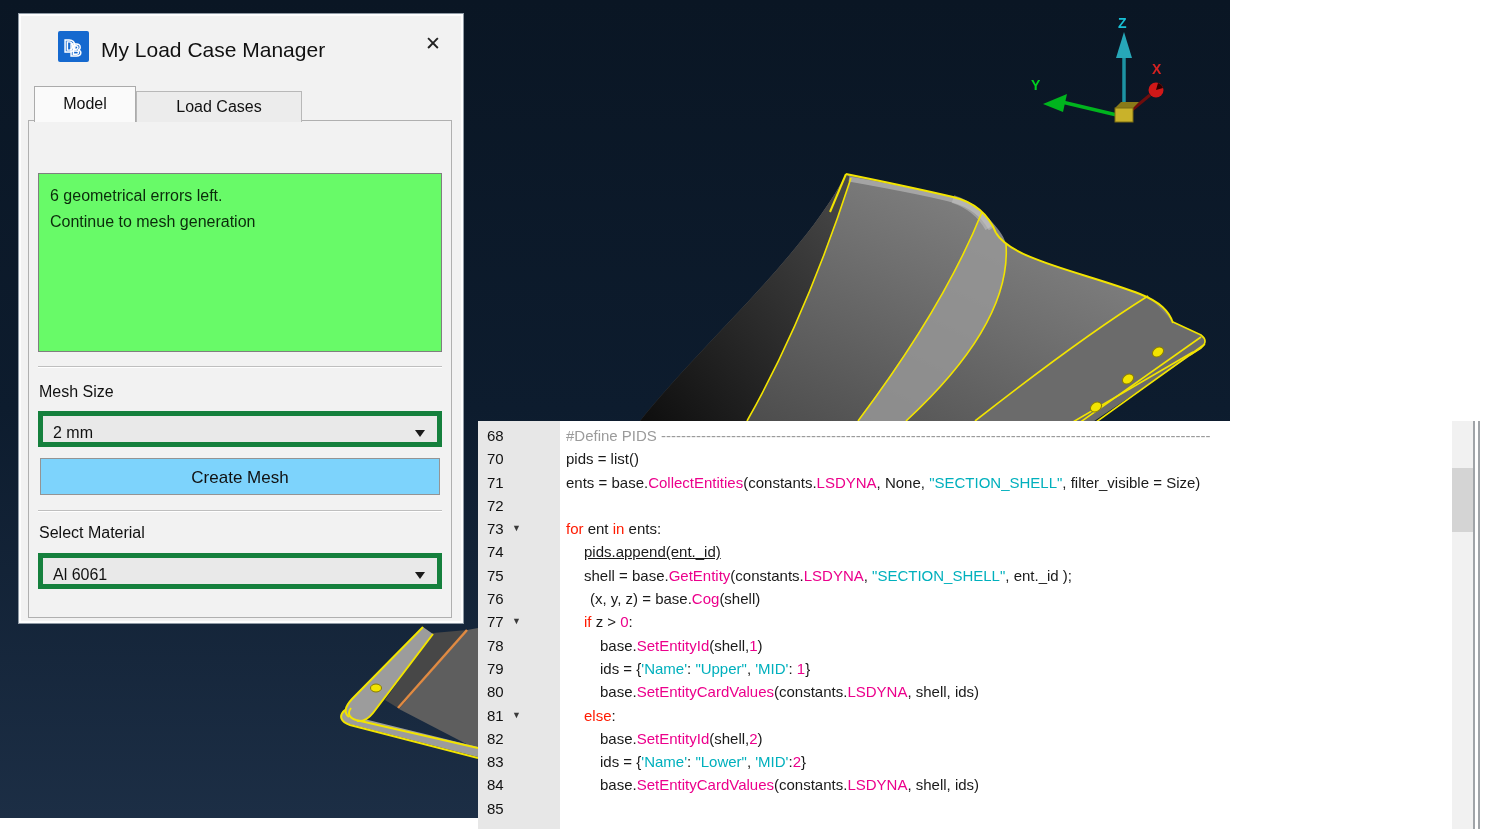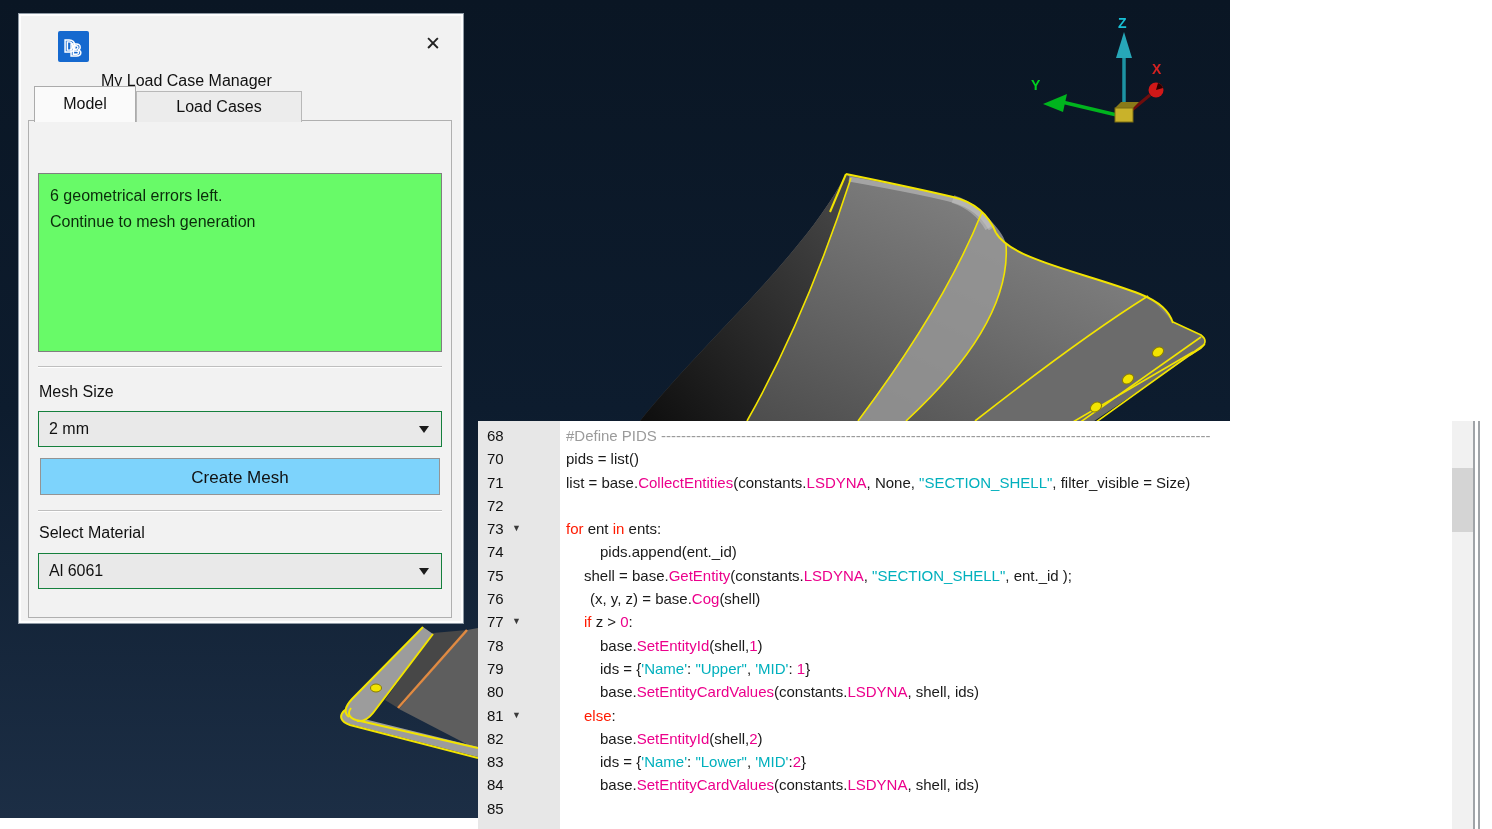--- a/index.html
+++ b/index.html
@@ -7,42 +7,42 @@
   .stage{position:relative;width:1492px;height:829px;background:#fff;}
 
   
   #viewport-svg{position:absolute;left:0;top:0;z-index:1;}
 
   
   .dialog{position:absolute;left:18px;top:13px;width:444px;height:609px;z-index:5;
     background:#f2f2f2;border:1px solid #8f9aa5;box-shadow:inset 0 0 0 2px #fdfdfd;}
   .titlebar{position:absolute;left:0;top:0;width:100%;height:62px;}
   .app-icon{position:absolute;left:39px;top:17px;width:31px;height:31px;}
-  .title-text{position:absolute;left:82px;top:24px;font-size:16px;color:#111;margin-top:34px;}
+  .title-text{position:absolute;left:82px;top:24px;font-size:21px;color:#111;}
   .close-btn{position:absolute;right:17px;top:17px;width:26px;height:26px;font-size:19px;
     color:#222;text-align:center;line-height:26px;cursor:default;}
   .tabs{position:absolute;left:15px;top:72px;height:35px;}
   .tab{position:absolute;box-sizing:border-box;text-align:center;font-size:16px;color:#111;}
   .tab.active{left:0;top:0;width:102px;height:36px;background:#fafafa;
     border:1px solid #ababab;border-bottom:none;line-height:34px;z-index:2;}
   .tab.inactive{left:102px;top:5px;width:166px;height:31px;background:#ececec;
     border:1px solid #b8b8b8;border-bottom:none;line-height:29px;z-index:1;}
   .tab-frame{position:absolute;left:9px;top:106px;width:424px;height:498px;
     background:#f2f2f2;border:1px solid #b0b0b0;box-sizing:border-box;}
   .geom-btn{position:absolute;left:9px;top:8px;width:404px;height:31px;background:#e1ecfa;
     border:1px solid #3f84cf;outline:1px dotted #444;outline-offset:-4px;font-size:16px;
     color:#10233d;text-align:center;line-height:29px;box-sizing:border-box;}
   .status-box{position:absolute;left:9px;top:52px;width:404px;height:179px;
     border:1px solid #7f7f7f;box-sizing:border-box;padding:9px 11px;font-size:16px;
     color:#0b2b0b;line-height:26px;}
   .sep{position:absolute;left:9px;width:404px;height:0;border-top:1px solid #bfbfbf;
     border-bottom:1px solid #ffffff;}
   .fld-label{position:absolute;left:10px;font-size:16px;color:#111;}
   .dropdown{position:absolute;left:9px;width:404px;height:36px;background:#e9e9e9;
-    border:1px solid #15803d;box-sizing:border-box;font-size:16px;color:#111;
+    border:5px solid #15803d;box-sizing:border-box;font-size:16px;color:#111;
     line-height:34px;padding-left:10px;}
   .dd-caret{position:absolute;right:12px;top:14px;width:0;height:0;
     border-left:5px solid transparent;border-right:5px solid transparent;
     border-top:7px solid #1b1b1b;}
   .push-btn{position:absolute;left:11px;width:400px;height:37px;background:#7dd3fc;
     border:1px solid #949494;box-sizing:border-box;font-size:17px;color:#111;
     text-align:center;line-height:35px;}
 
   
   .code-panel{position:absolute;left:478px;top:421px;width:995px;height:408px;
@@ -199,24 +199,24 @@
         <span class="dd-caret"></span>
       </div>
     </div>
   </div>
 
   <div class="code-panel">
     <div class="gutter"></div>
     <div class="code-lines" id="code-lines">
         <div class="code-line"><span class="ln">68</span><span style="padding-left: 6px;"><span class="tok-c">#Define PIDS --------------------------------------------------------------------------------------------------------------</span></span></div>
         <div class="code-line"><span class="ln">70</span><span style="padding-left: 6px;"><span class="tok-p">pids = list()</span></span></div>
-        <div class="code-line"><span class="ln">71</span><span style="padding-left: 6px;"><span class="tok-p">list = base.</span><span class="tok-f">CollectEntities</span><span class="tok-p">(constants.</span><span class="tok-f">LSDYNA</span><span class="tok-p">, None, </span><span class="tok-s">"SECTION_SHELL"</span><span class="tok-p">, filter_visible = Size)</span></span></div>
+        <div class="code-line"><span class="ln">71</span><span style="padding-left: 6px;"><span class="tok-p">ents = base.</span><span class="tok-f">CollectEntities</span><span class="tok-p">(constants.</span><span class="tok-f">LSDYNA</span><span class="tok-p">, None, </span><span class="tok-s">"SECTION_SHELL"</span><span class="tok-p">, filter_visible = Size)</span></span></div>
         <div class="code-line"><span class="ln">72</span><span style="padding-left: 6px;"></span></div>
         <div class="code-line"><span class="ln">73</span><span class="fold">▼</span><span style="padding-left: 6px;"><span class="tok-k">for</span><span class="tok-p"> ent </span><span class="tok-k">in</span><span class="tok-p"> ents:</span></span></div>
-        <div class="code-line"><span class="ln">74</span><span style="padding-left: 40px;"><span class="tok-p">pids.append(ent._id)</span></span></div>
+        <div class="code-line"><span class="ln">74</span><span style="padding-left: 24px; text-decoration: underline;"><span class="tok-p">pids.append(ent._id)</span></span></div>
         <div class="code-line"><span class="ln">75</span><span style="padding-left: 24px;"><span class="tok-p">shell = base.</span><span class="tok-f">GetEntity</span><span class="tok-p">(constants.</span><span class="tok-f">LSDYNA</span><span class="tok-p">, </span><span class="tok-s">"SECTION_SHELL"</span><span class="tok-p">, ent._id );</span></span></div>
         <div class="code-line"><span class="ln">76</span><span style="padding-left: 30px;"><span class="tok-p">(x, y, z) = base.</span><span class="tok-f">Cog</span><span class="tok-p">(shell)</span></span></div>
         <div class="code-line"><span class="ln">77</span><span class="fold">▼</span><span style="padding-left: 24px;"><span class="tok-k">if</span><span class="tok-p"> z &gt; </span><span class="tok-n">0</span><span class="tok-p">:</span></span></div>
         <div class="code-line"><span class="ln">78</span><span style="padding-left: 40px;"><span class="tok-p">base.</span><span class="tok-f">SetEntityId</span><span class="tok-p">(shell,</span><span class="tok-n">1</span><span class="tok-p">)</span></span></div>
         <div class="code-line"><span class="ln">79</span><span style="padding-left: 40px;"><span class="tok-p">ids = {</span><span class="tok-s">'Name'</span><span class="tok-p">: </span><span class="tok-s">"Upper"</span><span class="tok-p">, </span><span class="tok-s">'MID'</span><span class="tok-p">: </span><span class="tok-n">1</span><span class="tok-p">}</span></span></div>
         <div class="code-line"><span class="ln">80</span><span style="padding-left: 40px;"><span class="tok-p">base.</span><span class="tok-f">SetEntityCardValues</span><span class="tok-p">(constants.</span><span class="tok-f">LSDYNA</span><span class="tok-p">, shell, ids)</span></span></div>
         <div class="code-line"><span class="ln">81</span><span class="fold">▼</span><span style="padding-left: 24px;"><span class="tok-k">else</span><span class="tok-p">:</span></span></div>
         <div class="code-line"><span class="ln">82</span><span style="padding-left: 40px;"><span class="tok-p">base.</span><span class="tok-f">SetEntityId</span><span class="tok-p">(shell,</span><span class="tok-n">2</span><span class="tok-p">)</span></span></div>
         <div class="code-line"><span class="ln">83</span><span style="padding-left: 40px;"><span class="tok-p">ids = {</span><span class="tok-s">'Name'</span><span class="tok-p">: </span><span class="tok-s">"Lower"</span><span class="tok-p">, </span><span class="tok-s">'MID'</span><span class="tok-p">:</span><span class="tok-n">2</span><span class="tok-p">}</span></span></div>
         <div class="code-line"><span class="ln">84</span><span style="padding-left: 40px;"><span class="tok-p">base.</span><span class="tok-f">SetEntityCardValues</span><span class="tok-p">(constants.</span><span class="tok-f">LSDYNA</span><span class="tok-p">, shell, ids)</span></span></div>

